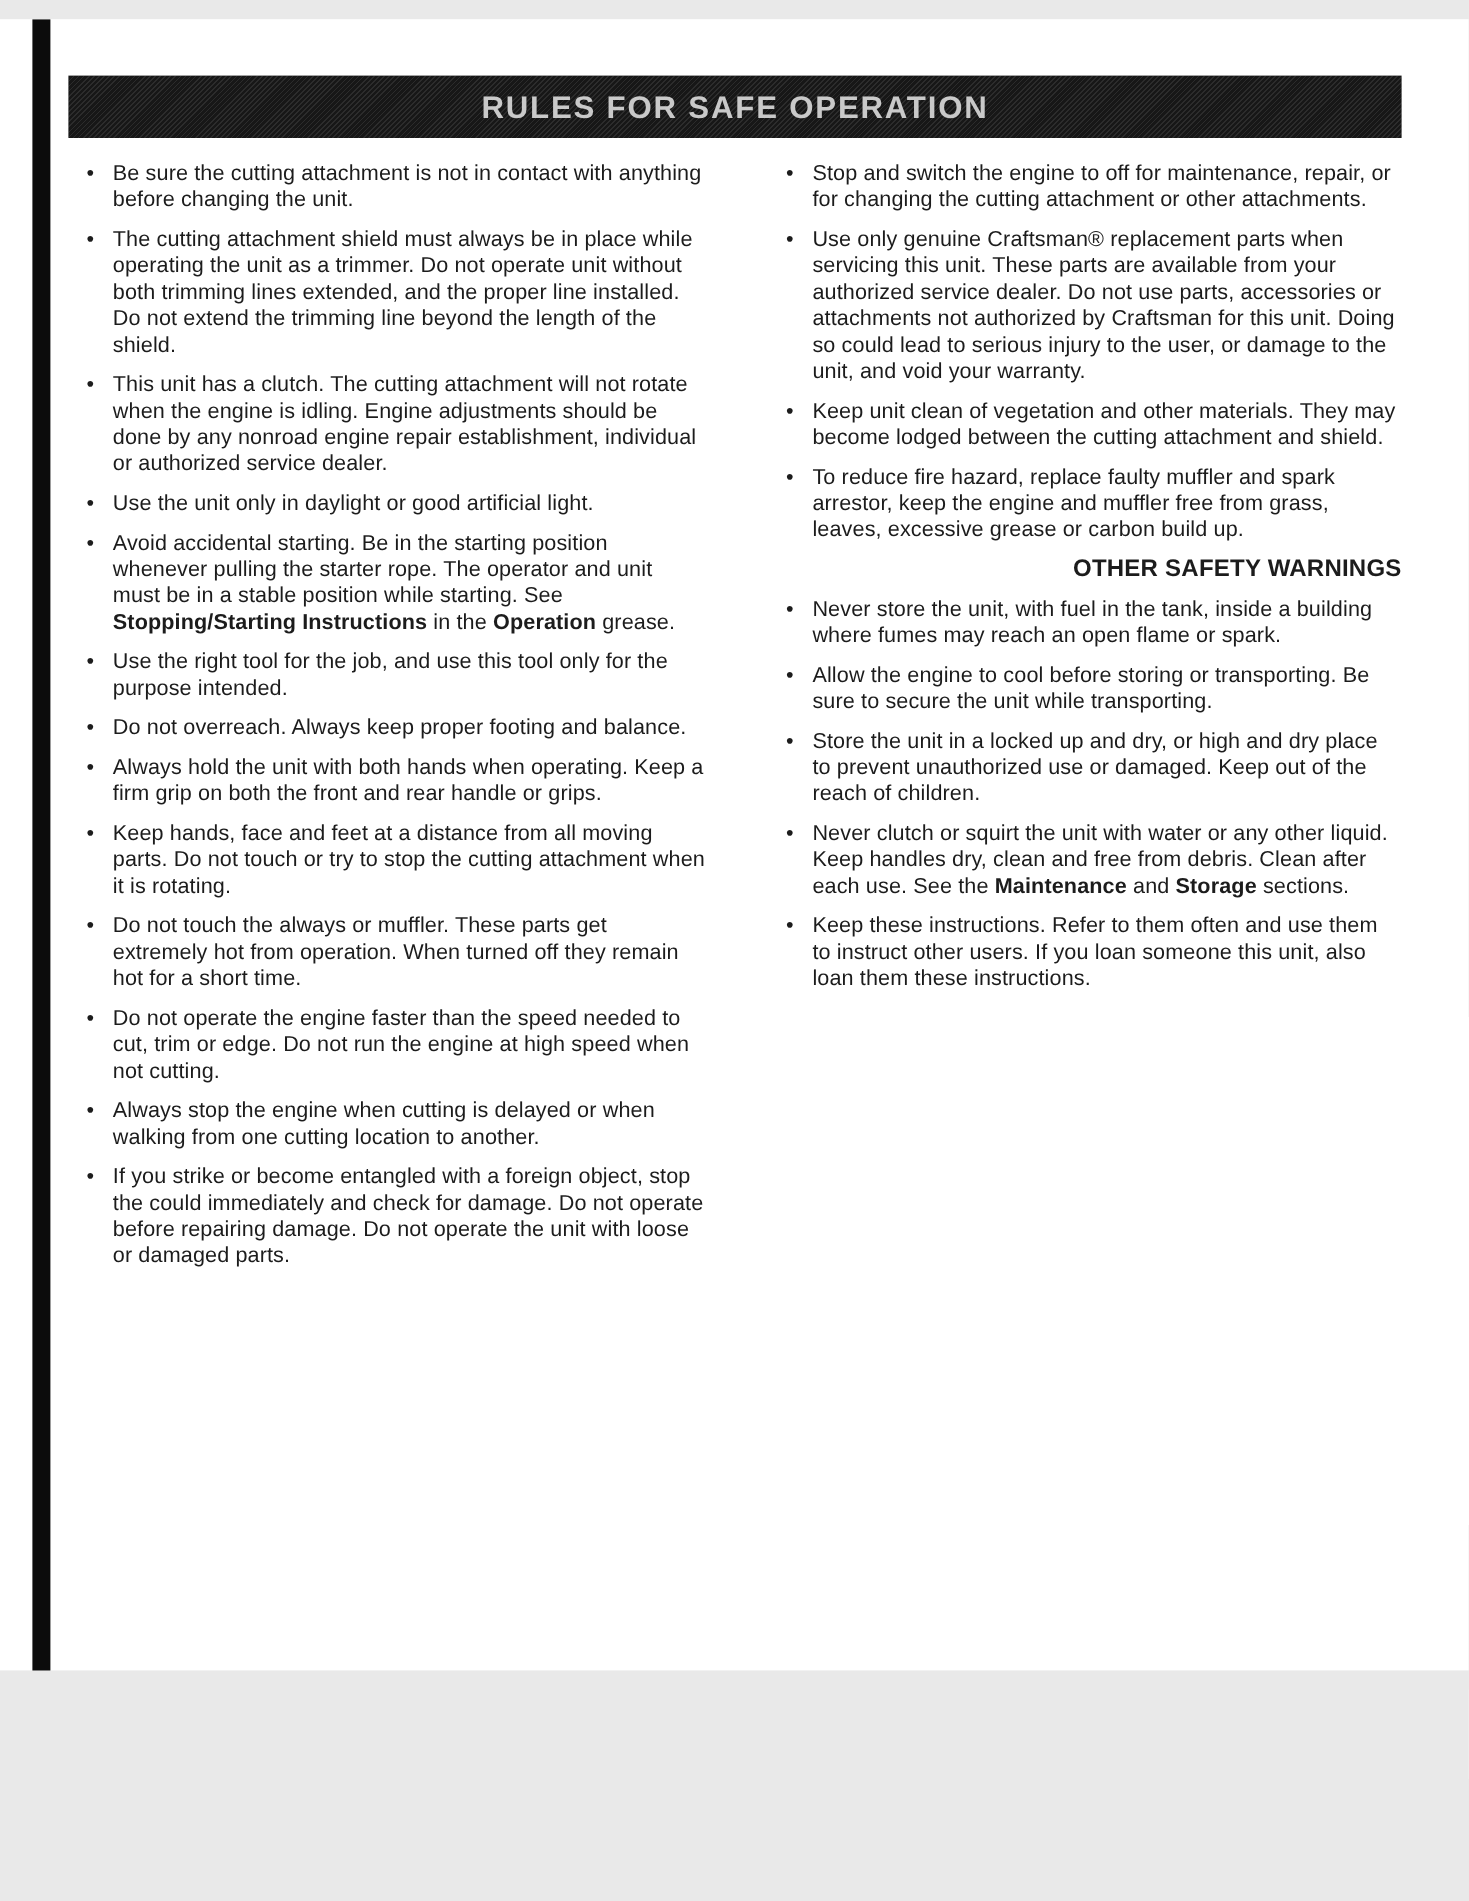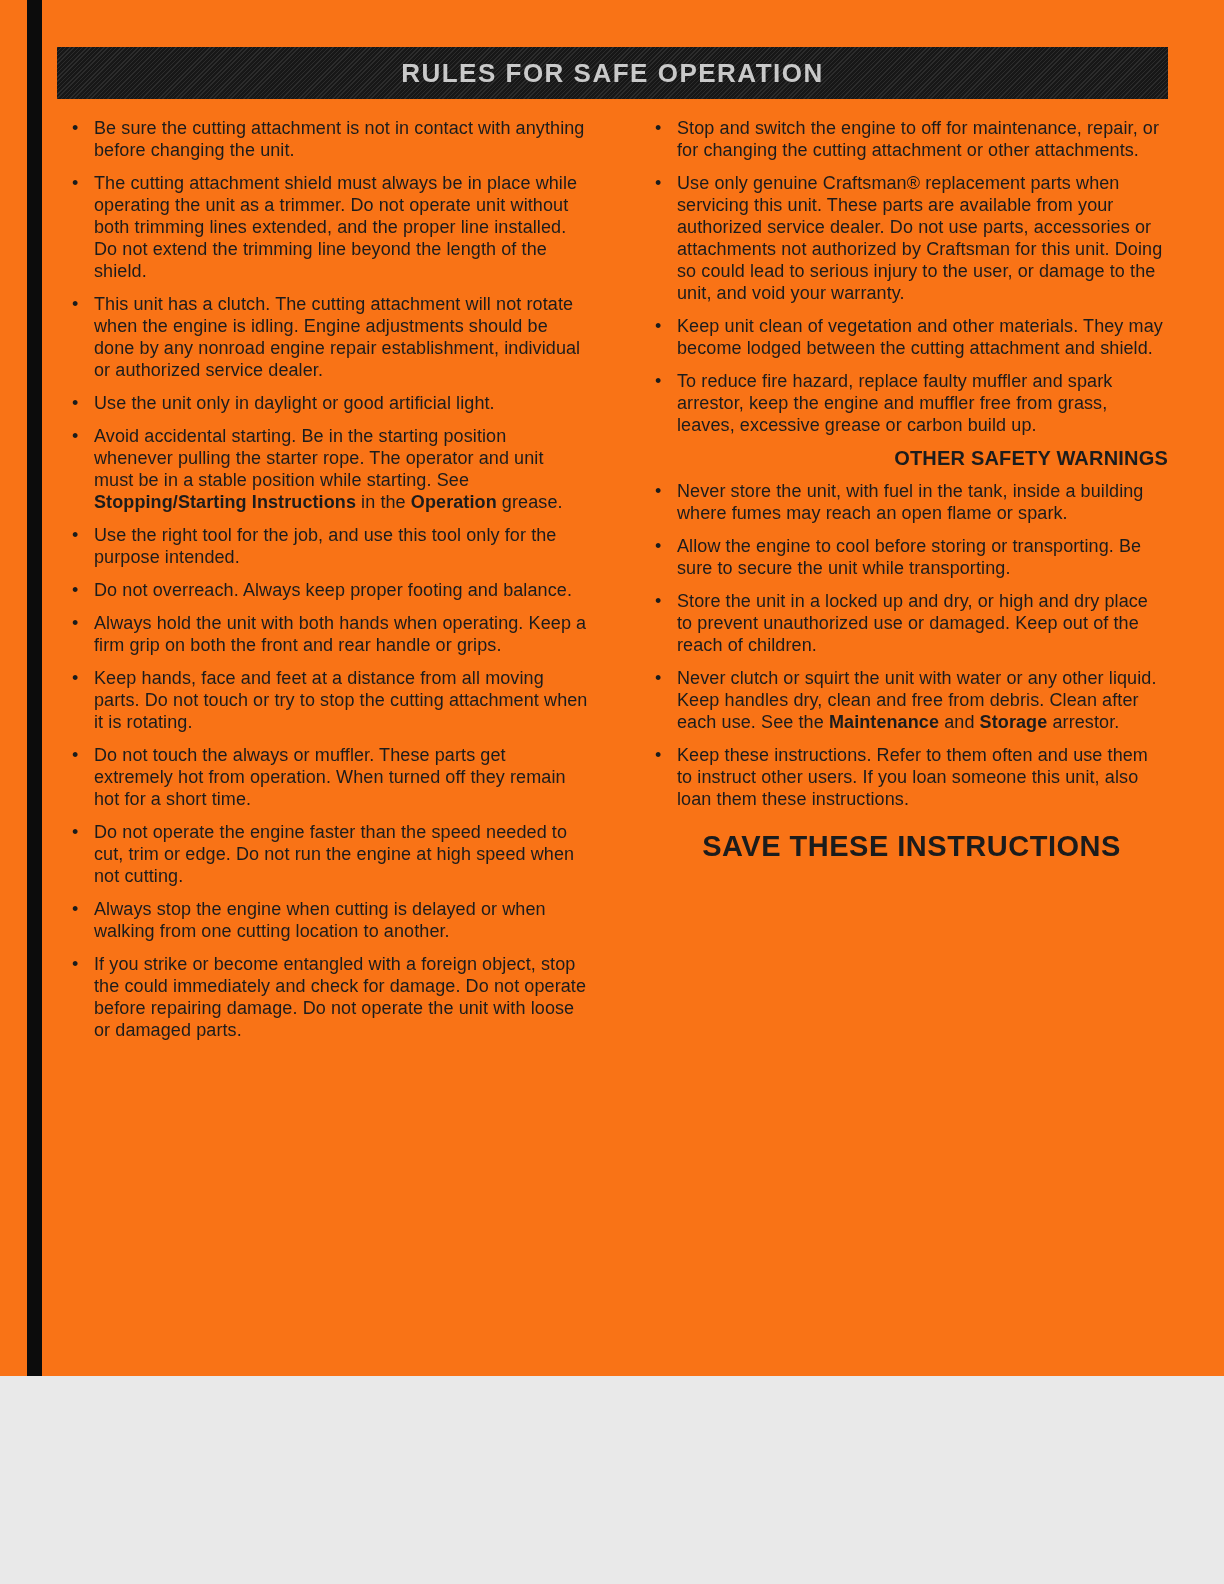--- a/index.html
+++ b/index.html
@@ -1,23 +1,23 @@
 <!DOCTYPE html>
 <html><head>
 <meta charset="utf-8">
 <style>
   html,body{margin:0;padding:0;background:#e9e9e9;}
   .page{
     position:relative;
     width:1224px;height:1376px;
-    background:#f97316;
+    background:#ffffff;
     font-family:"Liberation Sans", sans-serif;
     color:#1c1c1c;
     overflow:hidden;
-    margin:0 auto;
+    margin:16px auto;
   }
   .scan-bar{
     position:absolute;left:27px;top:0;width:15px;height:1584px;
     background:#0c0c0c;
   }
   .banner{
     margin:47px 56px 0 57px;
     height:52px;
     background-color:#171717;
     background-image:repeating-linear-gradient(135deg,
@@ -171,28 +171,27 @@
           <div class="bullet">
             <span class="marker">•</span>
             <span class="btext"><span>Allow the engine to cool before storing or transporting. Be sure to secure the unit while transporting.</span></span>
           </div>
           <div class="bullet">
             <span class="marker">•</span>
             <span class="btext"><span>Store the unit in a locked up and dry, or high and dry place to prevent unauthorized use or damaged. Keep out of the reach of children.</span></span>
           </div>
           <div class="bullet">
             <span class="marker">•</span>
-            <span class="btext"><span>Never clutch or squirt the unit with water or any other liquid. Keep handles dry, clean and free from debris. Clean after each use. See the </span><b>Maintenance</b><span> and </span><b>Storage</b><span> arrestor.</span></span>
+            <span class="btext"><span>Never clutch or squirt the unit with water or any other liquid. Keep handles dry, clean and free from debris. Clean after each use. See the </span><b>Maintenance</b><span> and </span><b>Storage</b><span> sections.</span></span>
           </div>
           <div class="bullet">
             <span class="marker">•</span>
             <span class="btext"><span>Keep these instructions. Refer to them often and use them to instruct other users. If you loan someone this unit, also loan them these instructions.</span></span>
           </div>
         </div>
-      <div class="save-heading">SAVE THESE INSTRUCTIONS</div>
     </div>
 
   </div>
 
   <div class="footer">
     <div class="dotted"></div>
     <span class="page-num">- 4 -</span>
     <div class="dotted"></div>
   </div>
 

